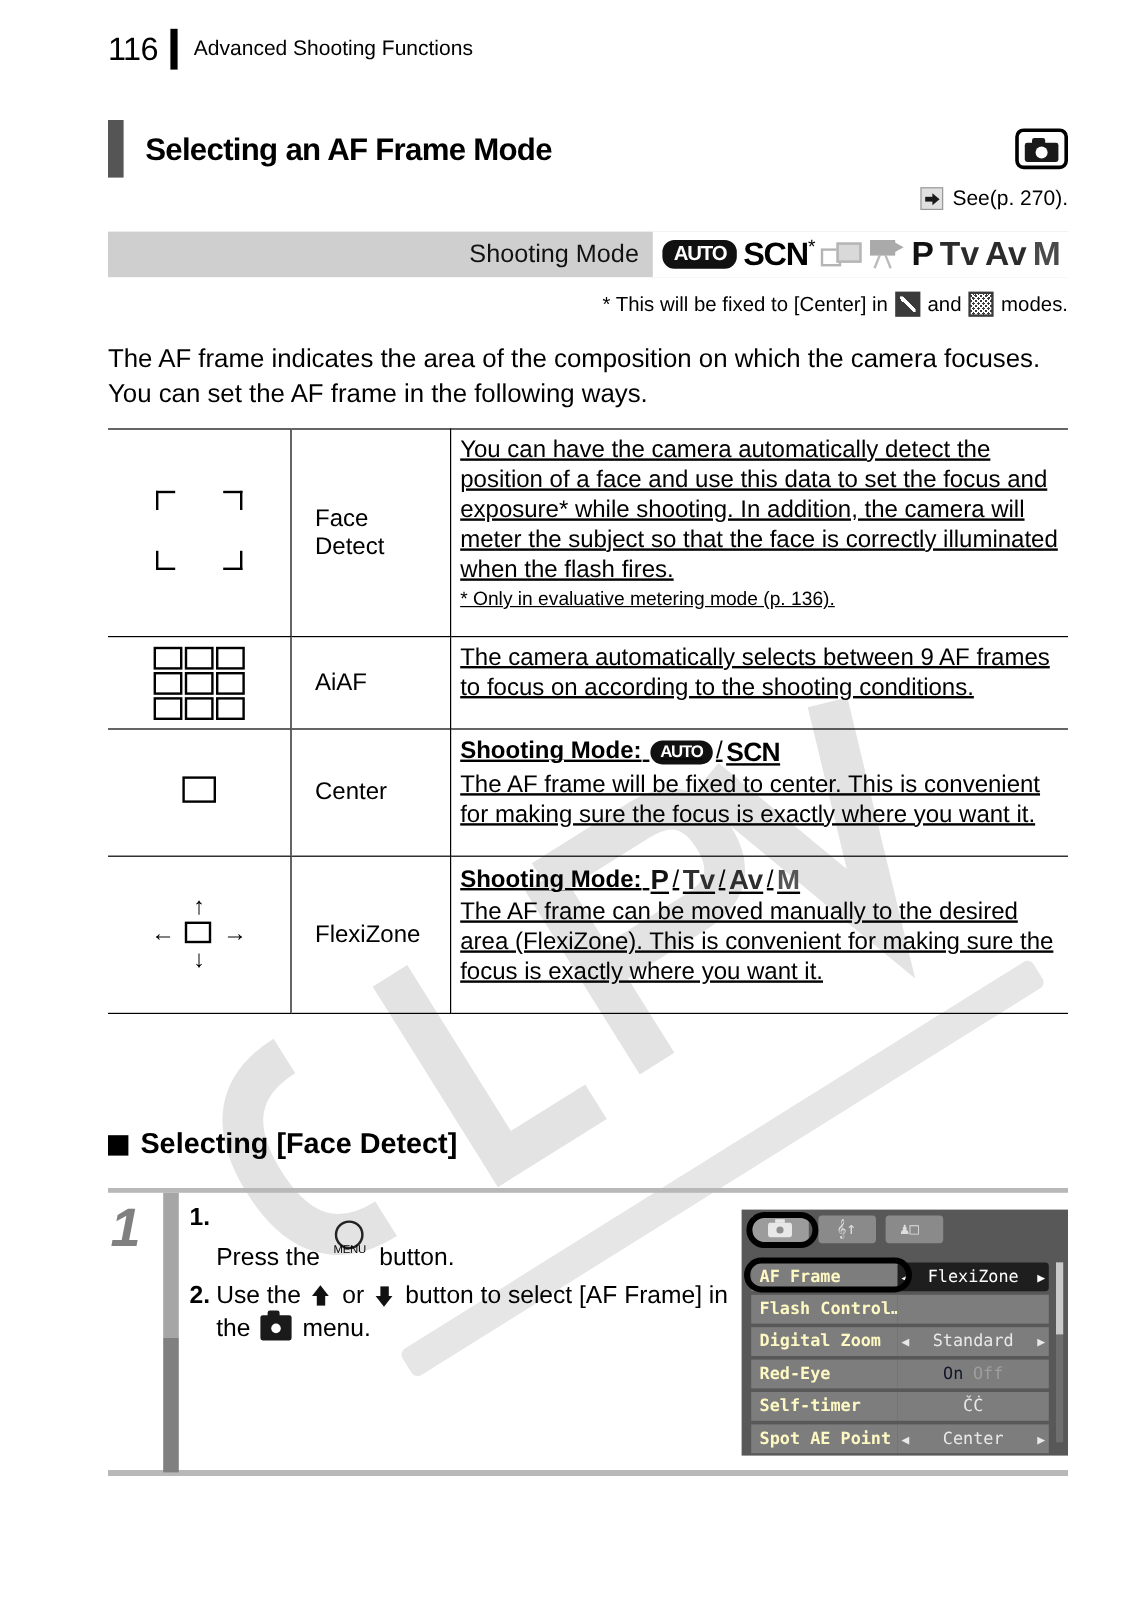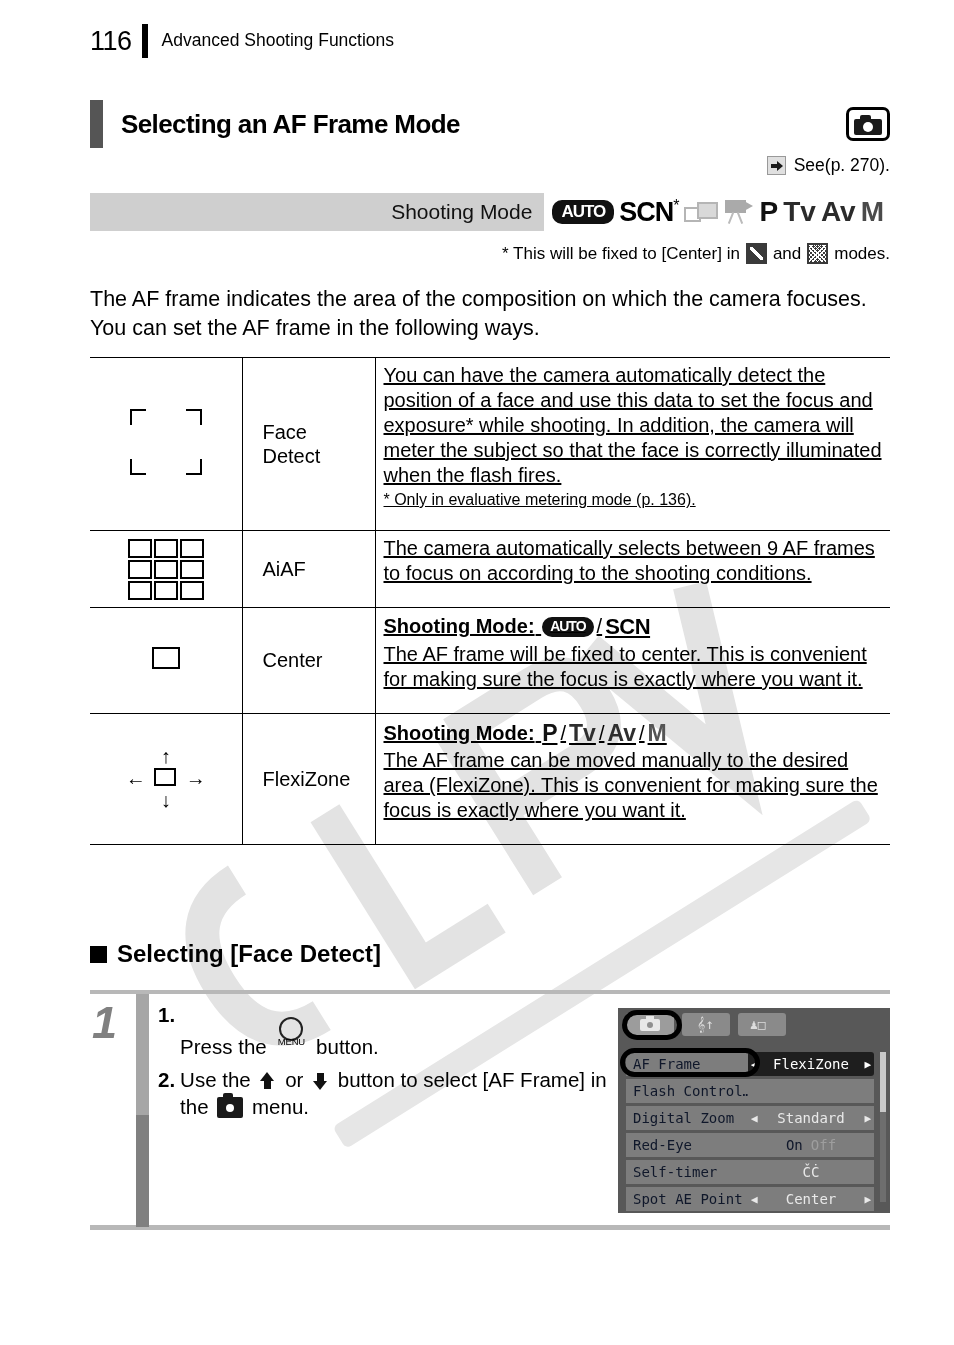--- a/index.html
+++ b/index.html
@@ -559,27 +559,28 @@
   .lcd-row {
     height: 26px;
     display: flex;
     align-items: center;
     position: relative;
     margin-bottom: 1px;
   }
   .lcd-row .lbl {
     width: 122px;
     background: #7d7d7d;
-    color: #0f172a;
+    color: #fef9c3;
     font-size: 14px;
     padding-left: 7px;
     height: 24px;
     line-height: 24px;
     white-space: nowrap;
     overflow: hidden;
+    font-weight: bold;
   }
   .lcd-row .val {
     flex: 1;
     height: 24px;
     background: #7d7d7d;
     color: #e9e9e9;
     font-size: 14px;
     display: flex;
     align-items: center;
     justify-content: center;

